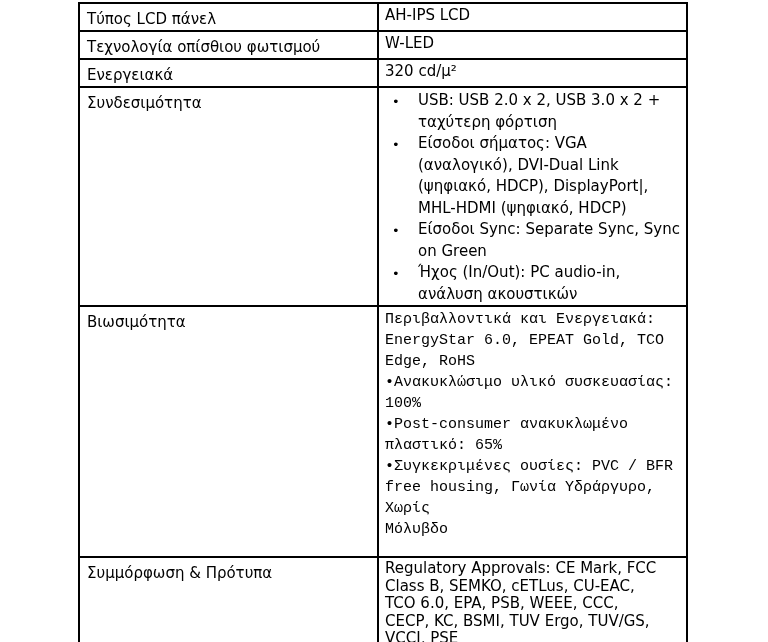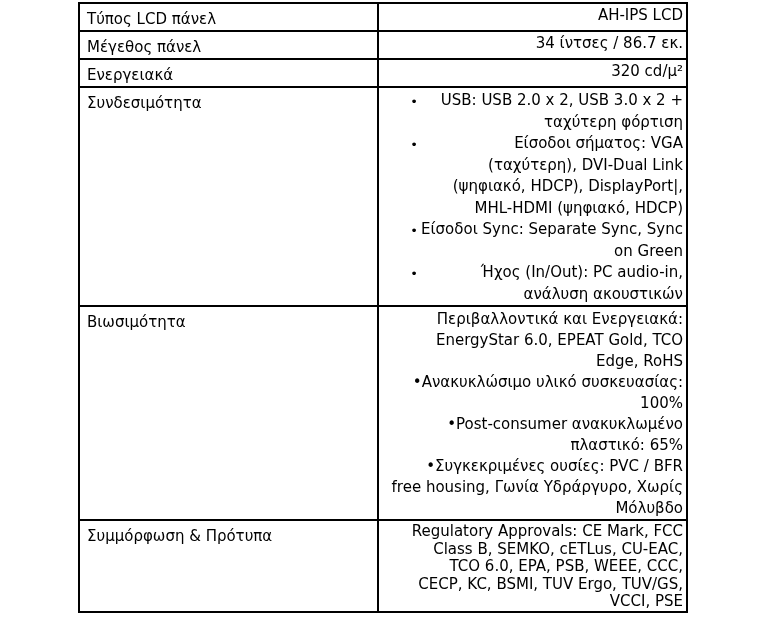--- a/index.html
+++ b/index.html
@@ -29,21 +29,20 @@
     vertical-align: top;
     overflow: hidden;
   }
   td.label-cell {
     padding: 5px 4px 0 7px;
     line-height: 21px;
   }
   td.value-cell {
     padding: 1px 3px 0 6px;
     line-height: 21px;
-    text-align: right;
   }
   tr.row-simple td {
     height: 19.5px;
   }
   
   .pre {
     white-space: pre-line;
   }
   
   td.conn-cell {
@@ -62,22 +61,23 @@
     font-size: 13px;
     padding-top: 1px;
   }
   .bullet-text {
     flex: 1 1 auto;
     white-space: pre-line;
   }
   
   td.sust-cell {
     height: 206px;
-    padding: 2px 3px 0 6px;
+    padding: 2px 3px 16px 6px;
     line-height: 21px;
+    font-family: Liberation Mono, monospace;
   }
   
   td.comp-cell {
     height: 84px;
     padding: 2px 3px 0 6px;
     line-height: 17.5px;
   }
 </style>
 </head>
 <body>
@@ -86,39 +86,39 @@
   <colgroup>
     <col style="width: 299px">
     <col style="width: 309px">
   </colgroup>
   <tbody>
     <tr class="row-simple">
       <td class="label-cell">Τύπος LCD πάνελ</td>
       <td class="value-cell">AH-IPS LCD</td>
     </tr>
     <tr class="row-simple">
-      <td class="label-cell">Μέγεθος πάνελ</td>
-      <td class="value-cell">34 ίντσες / 86.7 εκ.</td>
+      <td class="label-cell">Τεχνολογία οπίσθιου φωτισμού</td>
+      <td class="value-cell">W-LED</td>
     </tr>
     <tr class="row-simple">
       <td class="label-cell">Ενεργειακά</td>
       <td class="value-cell">320 cd/μ²</td>
     </tr>
     <tr>
       <td class="label-cell">Συνδεσιμότητα</td>
       <td class="value-cell conn-cell">
         <div class="bullet-item">
           <span class="bullet-marker">•</span>
           <span class="bullet-text">USB: USB 2.0 x 2, USB 3.0 x 2 +
 ταχύτερη φόρτιση</span>
         </div>
         <div class="bullet-item">
           <span class="bullet-marker">•</span>
           <span class="bullet-text">Είσοδοι σήματος: VGA
-(ταχύτερη), DVI-Dual Link
+(αναλογικό), DVI-Dual Link
 (ψηφιακό, HDCP), DisplayPort|,
 MHL-HDMI (ψηφιακό, HDCP)</span>
         </div>
         <div class="bullet-item">
           <span class="bullet-marker">•</span>
           <span class="bullet-text">Είσοδοι Sync: Separate Sync, Sync
 on Green</span>
         </div>
         <div class="bullet-item">
           <span class="bullet-marker">•</span>

